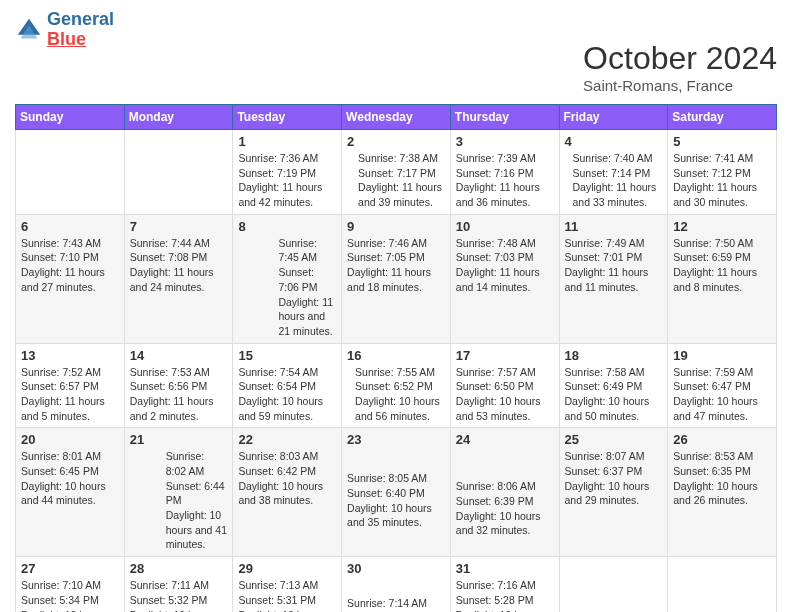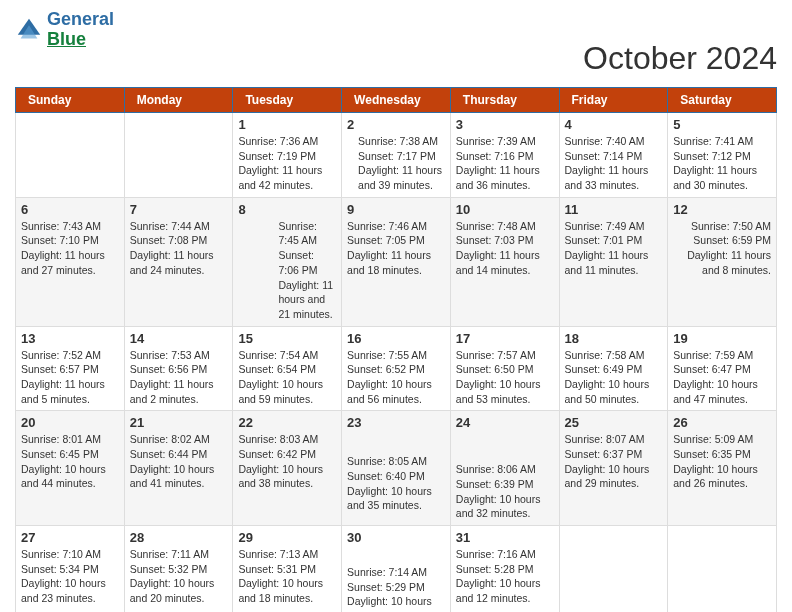--- a/index.html
+++ b/index.html
@@ -47,23 +47,23 @@
       font-size: 15px;
       font-weight: normal;
       color: #555;
     }
     table {
       width: 100%;
       border-collapse: collapse;
       font-size: 11px;
     }
     thead tr th {
-      background-color: #c2410c;
+      background-color: #8b5cf6;
       color: #fff;
-      padding: 5px 12px;
+      padding: 5px 4px;
       text-align: left;
       font-size: 12px;
       font-weight: bold;
       border: 1px solid #2e6da4;
     }
     tbody tr td {
       border: 1px solid #ddd;
       vertical-align: top;
       padding: 4px 5px;
       height: 78px;
@@ -93,25 +93,26 @@
 <body>
 
 <div class="header">
   <div class="logo">
     <svg class="logo-icon" viewBox="0 0 30 30">
       <polygon points="15,3 27,20 3,20" fill="#2e6da4"></polygon>
       <polygon points="15,10 24,24 6,24" fill="#5a9fd4" opacity="0.6"></polygon>
     </svg>
     <div class="logo-text">
       <span>General</span><br>
-      <span style="color:#15803d;text-decoration:underline;">Blue</span>
+      <span style="color:#ef4444;text-decoration:underline;">Blue</span>
     </div>
   </div>
   <div class="title-block">
     <h1>October 2024</h1>
+    <h2>Saint-Romans, France</h2>
   </div>
 </div>
 
 <table>
   <thead>
     <tr>
     <th>Sunday</th>
         <th>Monday</th>
         <th>Tuesday</th>
         <th>Wednesday</th>
@@ -137,21 +138,21 @@
 Daylight: 11 hours and 39 minutes.</div>
         </td>
         <td>
           <span class="day-num">3</span>
           <div class="day-info" style="white-space: pre-line;">Sunrise: 7:39 AM
 Sunset: 7:16 PM
 Daylight: 11 hours and 36 minutes.</div>
         </td>
         <td>
           <span class="day-num">4</span>
-          <div class="day-info" style="white-space: pre-line;">Sunrise: 7:40 AM
+          <div class="day-info" style="white-space: pre-line; margin-left: 8px;">Sunrise: 7:40 AM
 Sunset: 7:14 PM
 Daylight: 11 hours and 33 minutes.</div>
         </td>
         <td>
           <span class="day-num">5</span>
           <div class="day-info" style="white-space: pre-line;">Sunrise: 7:41 AM
 Sunset: 7:12 PM
 Daylight: 11 hours and 30 minutes.</div>
         </td>
       </tr>
@@ -187,21 +188,21 @@
 Daylight: 11 hours and 14 minutes.</div>
         </td>
         <td>
           <span class="day-num">11</span>
           <div class="day-info" style="white-space: pre-line;">Sunrise: 7:49 AM
 Sunset: 7:01 PM
 Daylight: 11 hours and 11 minutes.</div>
         </td>
         <td>
           <span class="day-num">12</span>
-          <div class="day-info" style="white-space: pre-line; text-align: right;">Sunrise: 7:50 AM
+          <div class="day-info" style="white-space: pre-line;">Sunrise: 7:50 AM
 Sunset: 6:59 PM
 Daylight: 11 hours and 8 minutes.</div>
         </td>
       </tr>
       <tr>
         <td>
           <span class="day-num">13</span>
           <div class="day-info" style="white-space: pre-line;">Sunrise: 7:52 AM
 Sunset: 6:57 PM
 Daylight: 11 hours and 5 minutes.</div>
@@ -213,21 +214,21 @@
 Daylight: 11 hours and 2 minutes.</div>
         </td>
         <td>
           <span class="day-num">15</span>
           <div class="day-info" style="white-space: pre-line;">Sunrise: 7:54 AM
 Sunset: 6:54 PM
 Daylight: 10 hours and 59 minutes.</div>
         </td>
         <td>
           <span class="day-num">16</span>
-          <div class="day-info" style="white-space: pre-line;">Sunrise: 7:55 AM
+          <div class="day-info" style="white-space: pre-line; margin-left: 8px;">Sunrise: 7:55 AM
 Sunset: 6:52 PM
 Daylight: 10 hours and 56 minutes.</div>
         </td>
         <td>
           <span class="day-num">17</span>
           <div class="day-info" style="white-space: pre-line;">Sunrise: 7:57 AM
 Sunset: 6:50 PM
 Daylight: 10 hours and 53 minutes.</div>
         </td>
         <td>
@@ -245,21 +246,21 @@
       </tr>
       <tr>
         <td>
           <span class="day-num">20</span>
           <div class="day-info" style="white-space: pre-line;">Sunrise: 8:01 AM
 Sunset: 6:45 PM
 Daylight: 10 hours and 44 minutes.</div>
         </td>
         <td>
           <span class="day-num">21</span>
-          <div class="day-info" style="white-space: pre-line;">Sunrise: 8:02 AM
+          <div class="day-info" style="white-space: pre-line; margin-left: 36px;">Sunrise: 8:02 AM
 Sunset: 6:44 PM
 Daylight: 10 hours and 41 minutes.</div>
         </td>
         <td>
           <span class="day-num">22</span>
           <div class="day-info" style="white-space: pre-line;">Sunrise: 8:03 AM
 Sunset: 6:42 PM
 Daylight: 10 hours and 38 minutes.</div>
         </td>
         <td>
@@ -275,21 +276,21 @@
 Daylight: 10 hours and 32 minutes.</div>
         </td>
         <td>
           <span class="day-num">25</span>
           <div class="day-info" style="white-space: pre-line;">Sunrise: 8:07 AM
 Sunset: 6:37 PM
 Daylight: 10 hours and 29 minutes.</div>
         </td>
         <td>
           <span class="day-num">26</span>
-          <div class="day-info" style="white-space: pre-line;">Sunrise: 5:09 AM
+          <div class="day-info" style="white-space: pre-line;">Sunrise: 8:53 AM
 Sunset: 6:35 PM
 Daylight: 10 hours and 26 minutes.</div>
         </td>
       </tr>
       <tr>
         <td>
           <span class="day-num">27</span>
           <div class="day-info" style="white-space: pre-line;">Sunrise: 7:10 AM
 Sunset: 5:34 PM
 Daylight: 10 hours and 23 minutes.</div>

